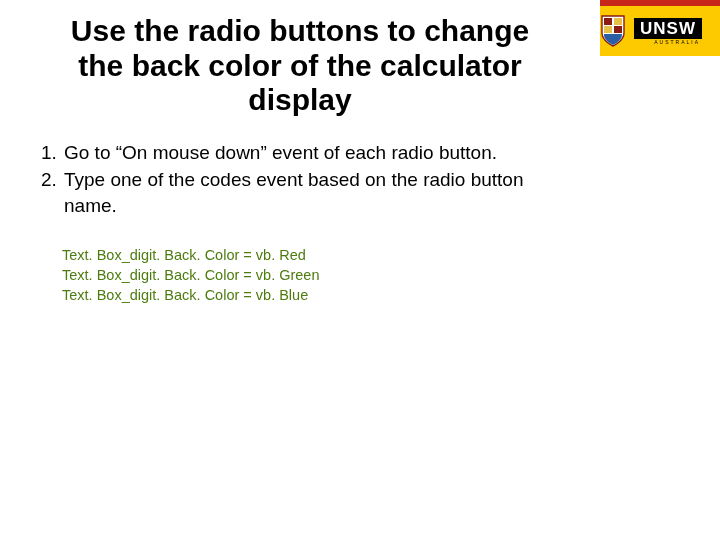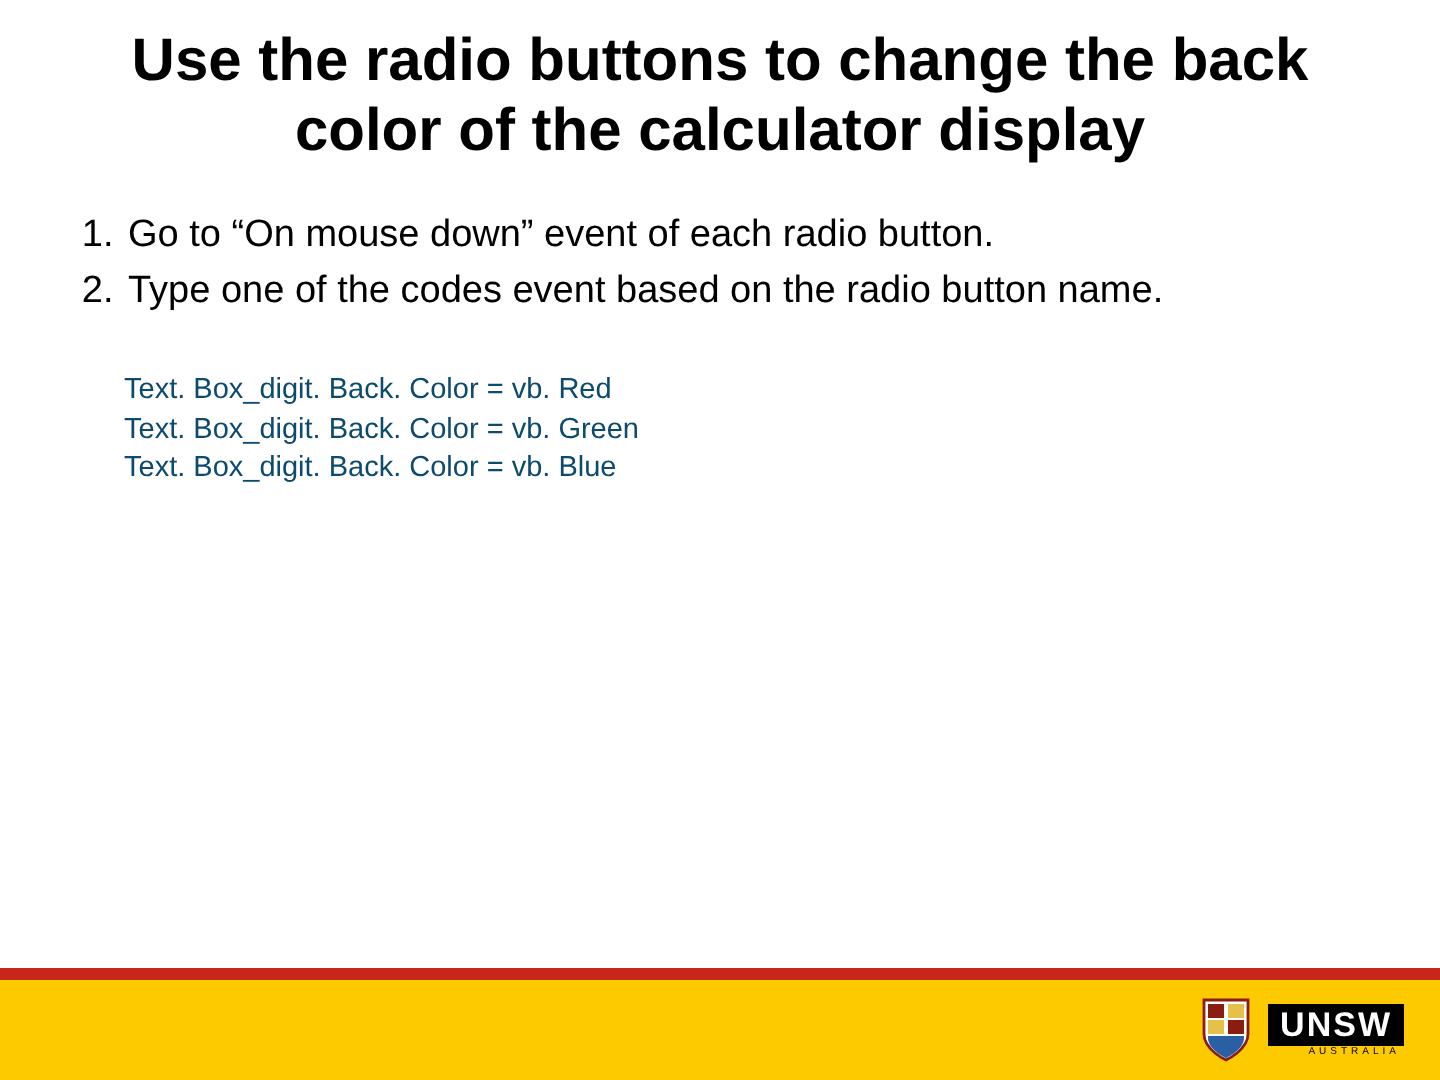--- a/index.html
+++ b/index.html
@@ -7,21 +7,21 @@
     body {
       font-family: Arial, Helvetica, sans-serif;
       background: #ffffff;
       position: relative;
     }
     .slide {
       width: 720px;
       height: 540px;
       position: relative;
       display: flex;
-      flex-direction: column;
+      flex-direction: row;
     }
     .content {
       flex: 1;
       padding: 14px 22px 0 22px;
     }
     .title {
       font-size: 30px;
       font-weight: 700;
       color: #000;
       text-align: center;
@@ -38,41 +38,40 @@
     }
     .list li {
       line-height: 1.35;
       padding-left: 2px;
       margin-bottom: 2px;
     }
     .code-block {
       padding-left: 40px;
       font-family: Arial, Helvetica, sans-serif;
       font-size: 14.5px;
-      color: #0c4a6e;
+      color: #4d7c0f;
       line-height: 1.35;
     }
     .footer {
       height: 56px;
       display: flex;
       flex-direction: column;
     }
     .red-bar {
       height: 6px;
       background: #c9261b;
     }
     .yellow-bar {
       flex: 1;
       background: #fdca00;
       display: flex;
       justify-content: flex-end;
       align-items: center;
       padding-right: 18px;
       gap: 8px;
-      padding-left: 28px;
     }
     .crest {
       width: 26px;
       height: 32px;
       position: relative;
     }
     .crest svg { display: block; }
     .unsw-block {
       display: flex;
       flex-direction: column;

